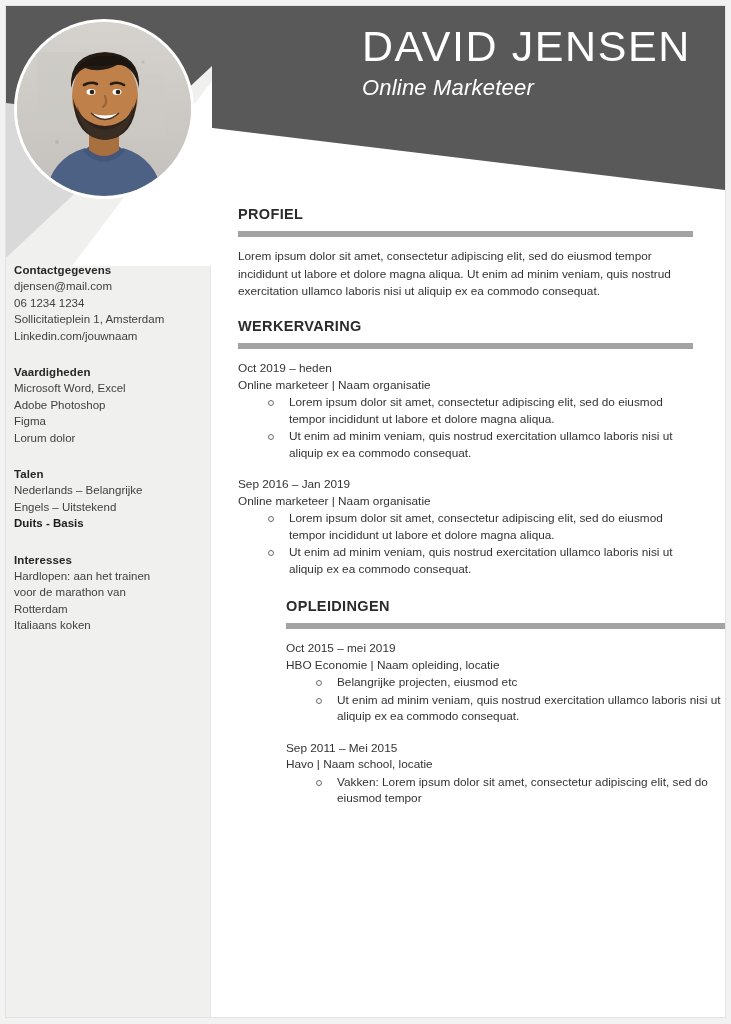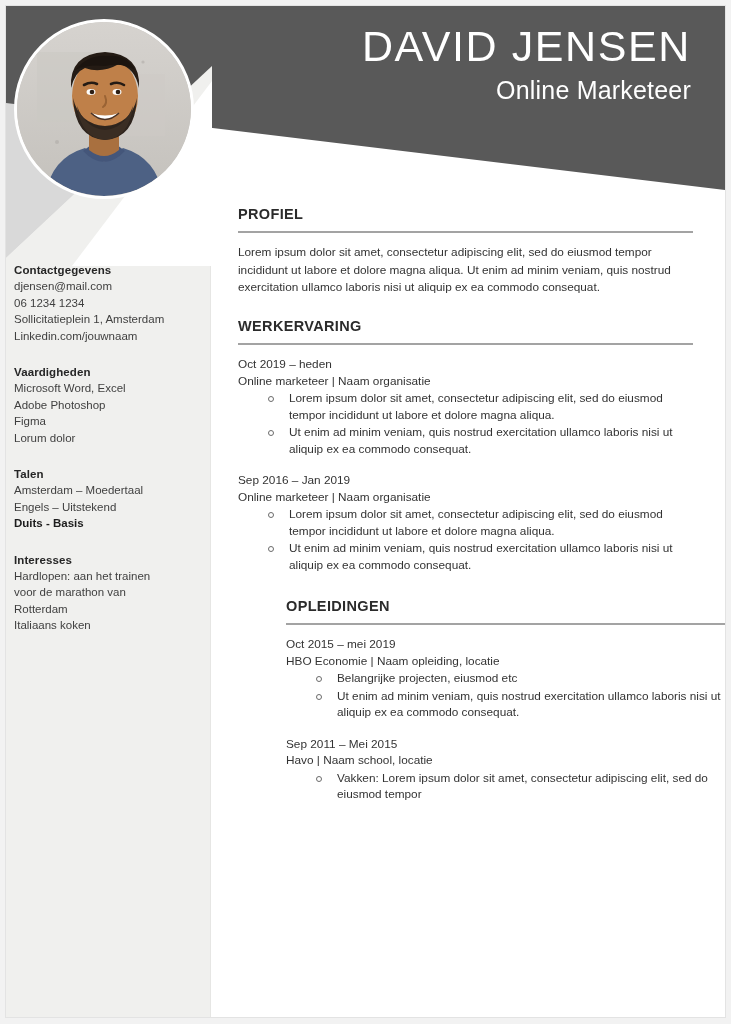--- a/index.html
+++ b/index.html
@@ -94,37 +94,38 @@
     overflow: hidden;
     background: #c9c6c1;
   }
   .avatar svg { display: block; width: 100%; height: 100%; }
 
   
   .header-text {
     position: absolute;
     right: 34px;
     top: 18px;
-    text-align: right;
+    text-align: left;
     color: #ffffff;
   }
   .name {
     font-size: 43px;
     font-weight: 300;
     letter-spacing: 1.6px;
     line-height: 1.04;
     white-space: nowrap;
   }
   .role {
-    font-size: 25px;
+    font-size: 22px;
     font-weight: 300;
     letter-spacing: 0.2px;
     line-height: 1.4;
     margin-top: 4px;
     white-space: nowrap;
+    font-style: italic;
   }
 
   
   .sidebar-content {
     position: absolute;
     left: 8px;
     top: 258px;
     width: 180px;
     color: #3b3b3b;
   }
@@ -150,21 +151,21 @@
     top: 0;
     width: 455px;
   }
   .section { margin-bottom: 2px; }
   .section-title {
     font-size: 14.5px;
     font-weight: bold;
     color: #2b2b2b;
     letter-spacing: 0.35px;
     padding-bottom: 9px;
-    border-bottom: 2px solid #a3a3a3;
+    border-bottom: 6px solid #a3a3a3;
   }
   .section-body { padding-top: 11px; }
 
   .para {
     font-size: 11.8px;
     line-height: 17.5px;
     color: #333333;
   }
 
   .entry { margin-bottom: 15px; }
@@ -269,21 +270,21 @@
       </div>
       <div class="side-block">
         <div class="side-title">Vaardigheden</div>
         <div class="side-line">Microsoft Word, Excel</div>
         <div class="side-line">Adobe Photoshop</div>
         <div class="side-line">Figma</div>
         <div class="side-line">Lorum dolor</div>
       </div>
       <div class="side-block">
         <div class="side-title">Talen</div>
-        <div class="side-line">Amsterdam – Moedertaal</div>
+        <div class="side-line">Nederlands – Belangrijke</div>
         <div class="side-line">Engels – Uitstekend</div>
         <div class="side-line strong">Duits - Basis</div>
       </div>
       <div class="side-block">
         <div class="side-title">Interesses</div>
         <div class="side-line">Hardlopen: aan het trainen</div>
         <div class="side-line">voor de marathon van</div>
         <div class="side-line">Rotterdam</div>
         <div class="side-line">Italiaans koken</div>
       </div>

